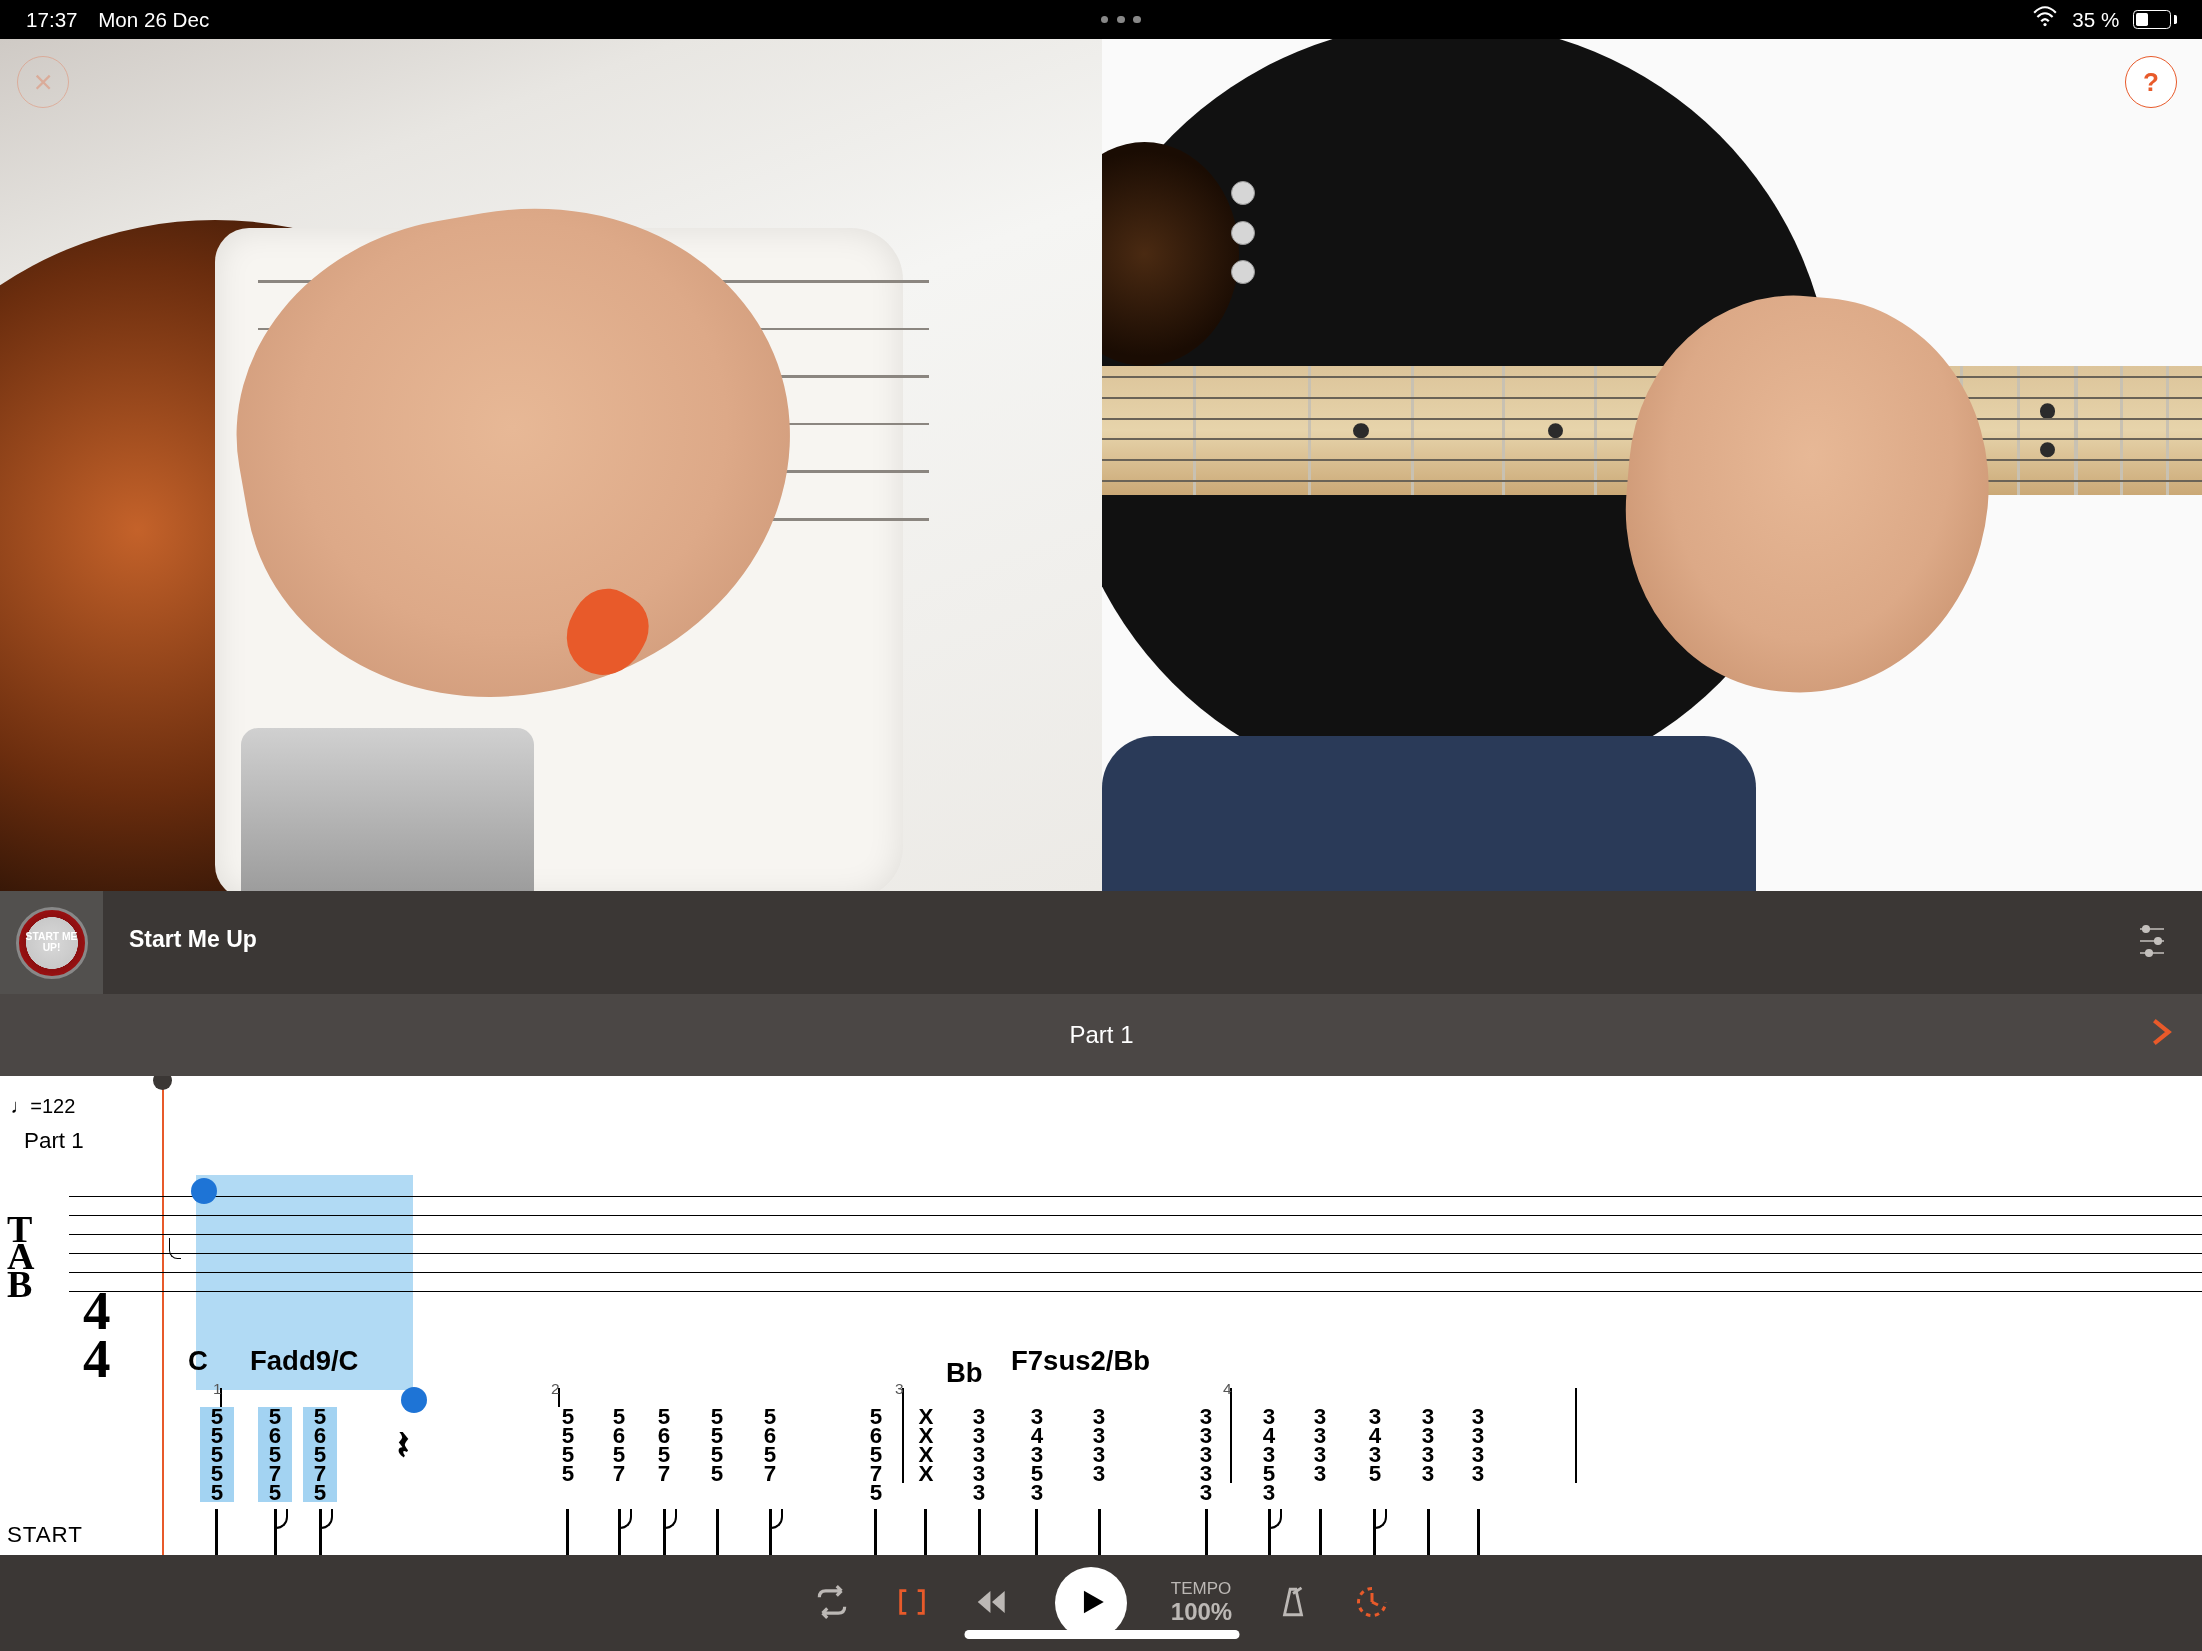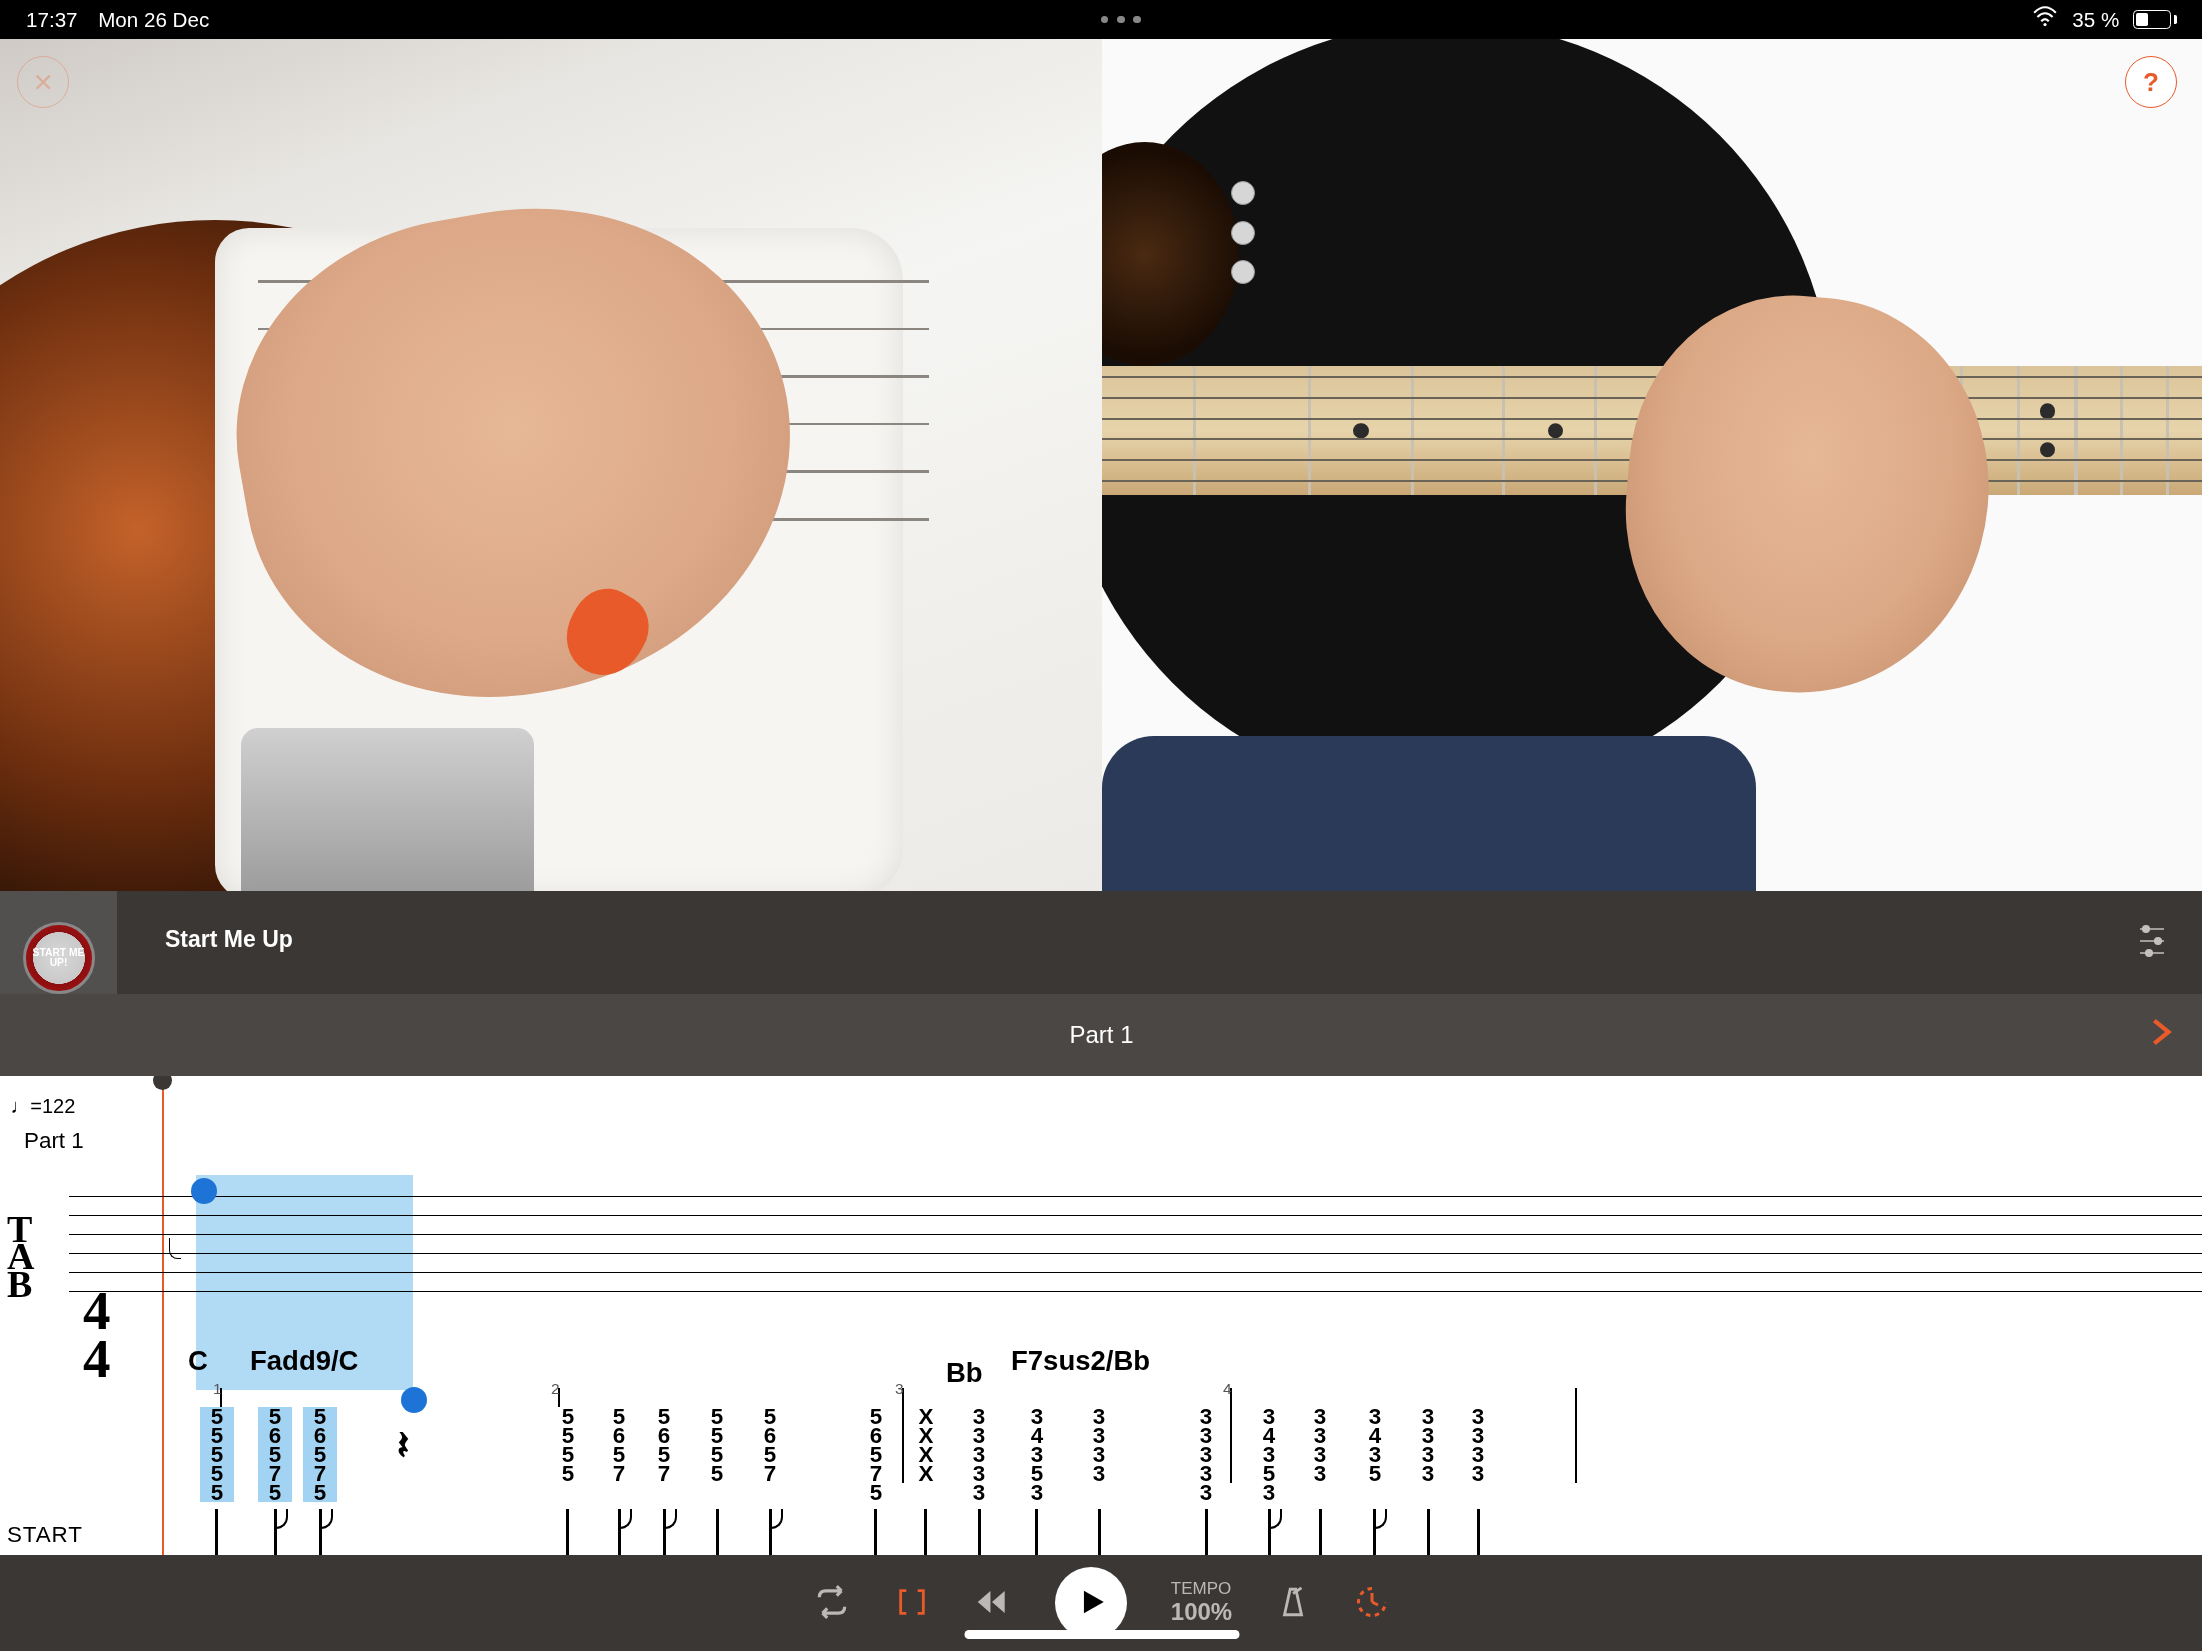--- a/index.html
+++ b/index.html
@@ -42,23 +42,23 @@
   .neck-strings .str { position:absolute; left:0; right:0; height:1.7px; background:#6a6357; }
   .hand-r { position:absolute; left:525px; top:258px; width:361px; height:396px; background:radial-gradient(ellipse at 50% 40%,#e7b896 0%,#dca987 55%,#c08864 100%); border-radius:48% 52% 55% 50%; transform:rotate(5deg); }
   .jeans { position:absolute; left:0; bottom:-103px; width:654px; height:258px; background:#2a3a58; border-radius:52px 52px 0 0; }
 
   .close-btn { position:absolute; top:17px; left:17px; width:52px; height:52px; border:1.7px solid #e85a2a; border-radius:50%; display:flex; align-items:center; justify-content:center; opacity:.3; }
   .close-btn svg { width:22.4px; height:22.4px; stroke:#e85a2a; }
   .help-btn { position:absolute; top:17px; right:26px; width:52px; height:52px; border:1.7px solid #e85a2a; border-radius:50%; display:flex; align-items:center; justify-content:center; color:#e85a2a; font-size:26px; font-weight:600; background:#fff; }
 
   
   .info-bar { height:103px; background:#3b3735; display:flex; align-items:center; padding-left:0; }
-  .album-art { width:117px; height:103px; background:#52504e; display:flex; align-items:flex-end; justify-content:center; }
+  .album-art { width:103px; height:103px; background:#52504e; display:flex; align-items:center; justify-content:center; }
   .album-circle { width:72px; height:72px; border-radius:50%; background:radial-gradient(circle,#d8d8d8 0%,#c9c9c9 55%,#8b0f10 56%,#b51314 100%); display:flex; align-items:center; justify-content:center; color:#fff; font-size:10.3px; font-weight:800; text-align:center; line-height:1; border:3.4px solid #888; }
-  .song-meta { padding-left:13px; color:#fff; flex:1;margin-left:35px; }
+  .song-meta { padding-left:26px; color:#fff; flex:1; }
   .song-title { font-size:23px; font-weight:600; margin-bottom:5.2px; }
   .song-sub { font-size:19px; color:#c4c0bd; }
   .settings-btn { width:103px; display:flex; align-items:center; justify-content:center; }
   .settings-btn svg { width:36px; height:36px; stroke:#c4c0bd; }
 
   
   .part-bar { height:82px; background:#4b4745; display:flex; align-items:center; justify-content:center; color:#fff; font-size:24px; position:relative; }
   .part-next { position:absolute; right:26px; top:50%; transform:translateY(-50%); }
   .part-next svg { width:34px; height:34px; stroke:#e85a2a; stroke-width:3; }
 

